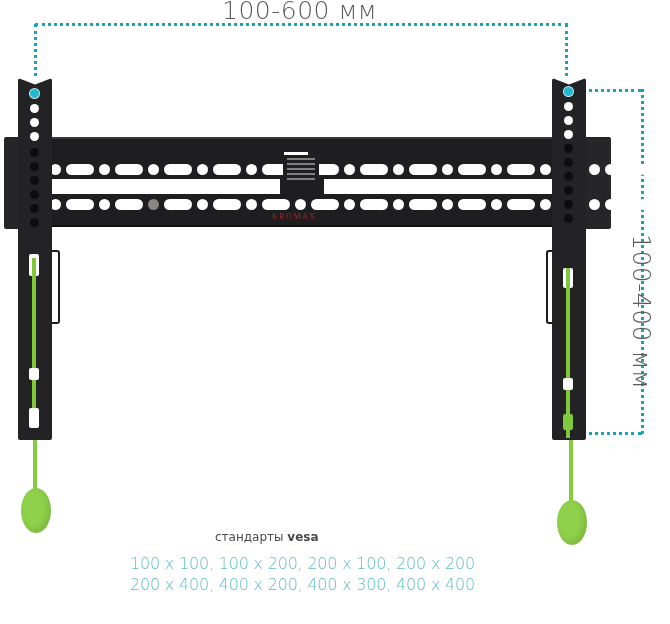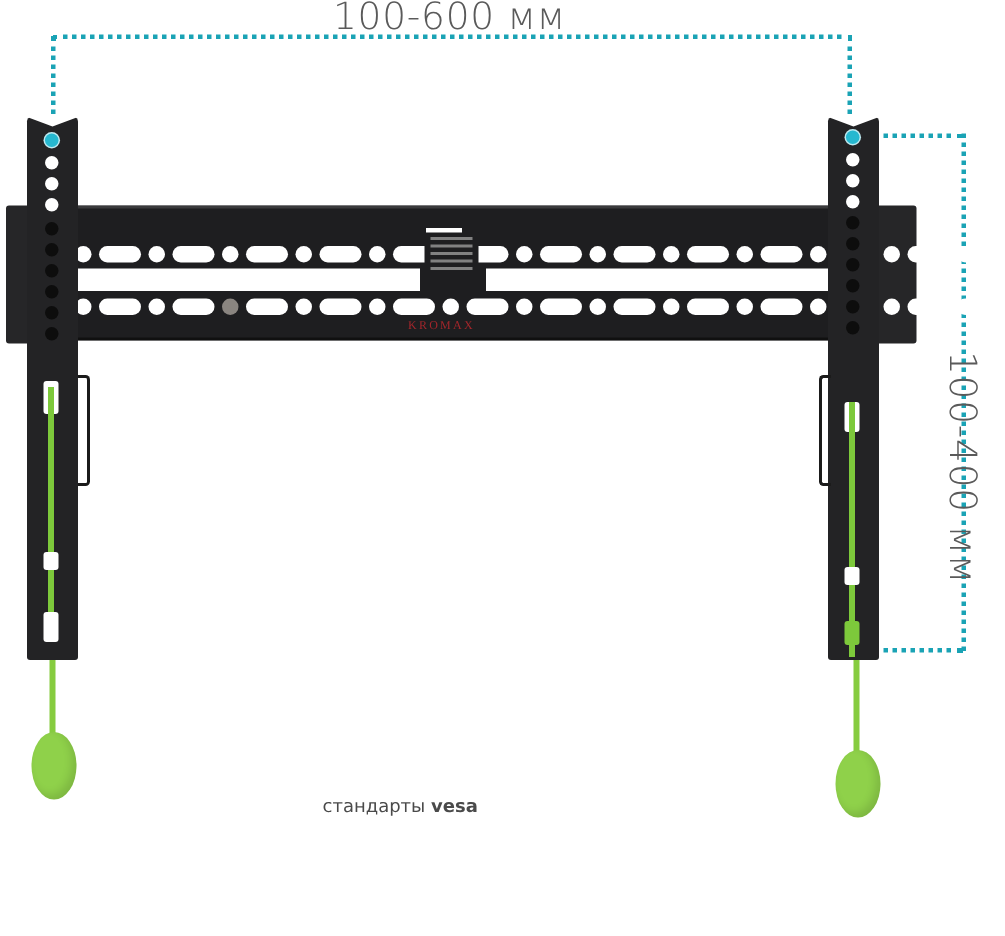--- a/index.html
+++ b/index.html
@@ -170,13 +170,15 @@
 <div class="cord" style="left:33px; top:440px; height:55px;"></div>
 <div class="pull" style="left:21px; top:488px;"></div>
 <div class="cord" style="left:569px; top:440px; height:65px;"></div>
 <div class="pull" style="left:557px; top:500px;"></div>
 
 <div class="vesa-title">
   <span>стандарты</span>
   <b>vesa</b>
 </div>
 <div class="vesa-list">
+  <div class="first">100 x 100, 100 x 200, 200 x 100, 200 x 200</div>
+  <div>200 x 400, 400 x 200, 400 x 300, 400 x 400</div>
 </div>
 
 </body></html>

